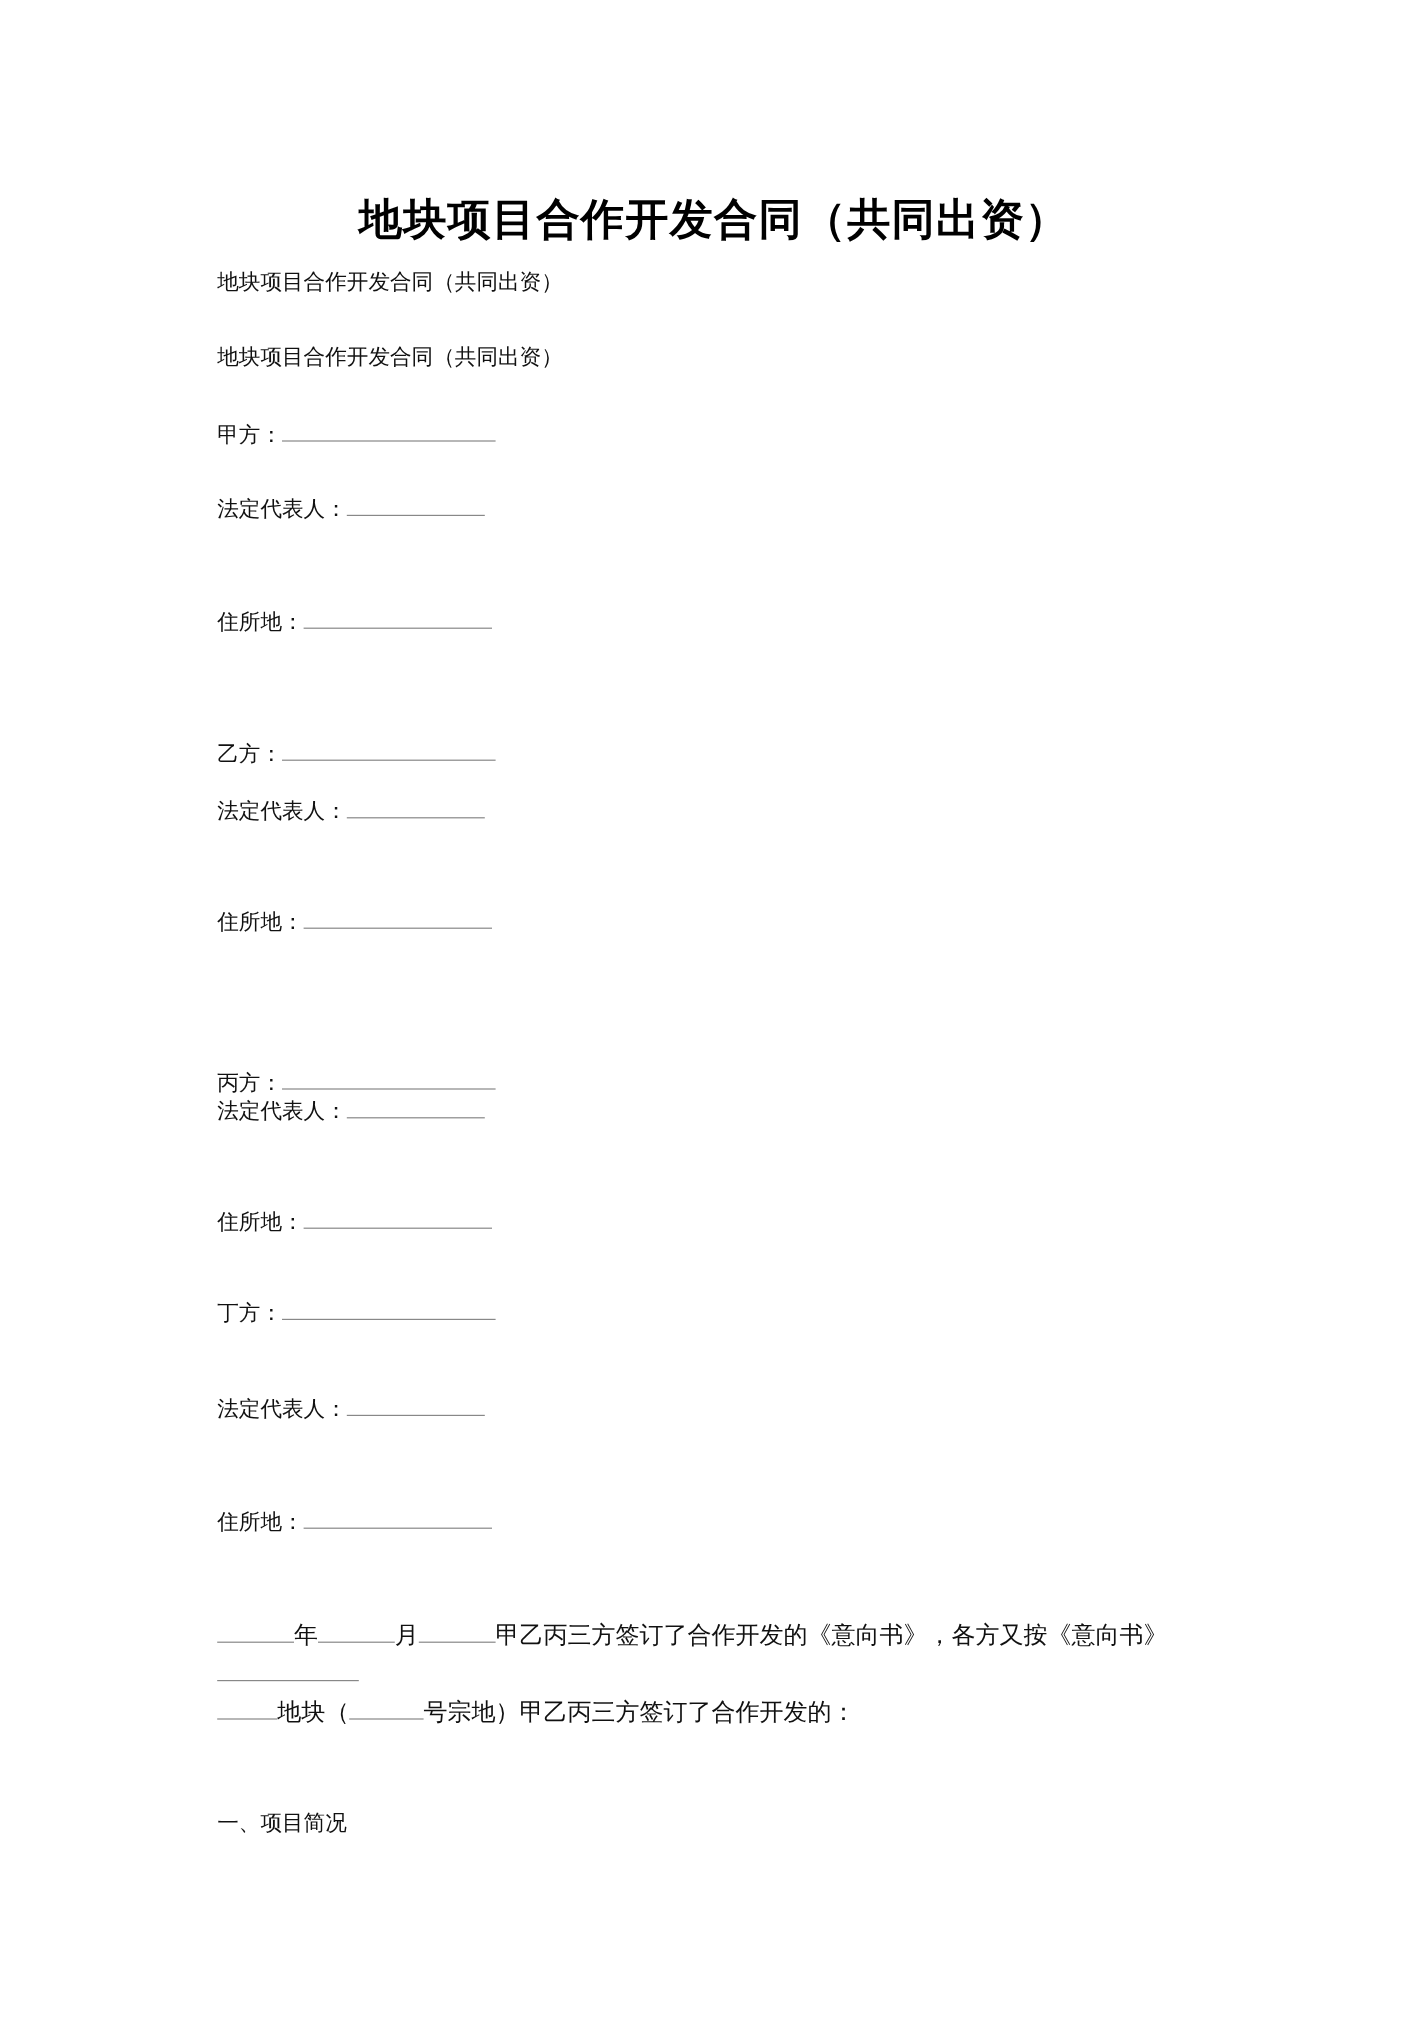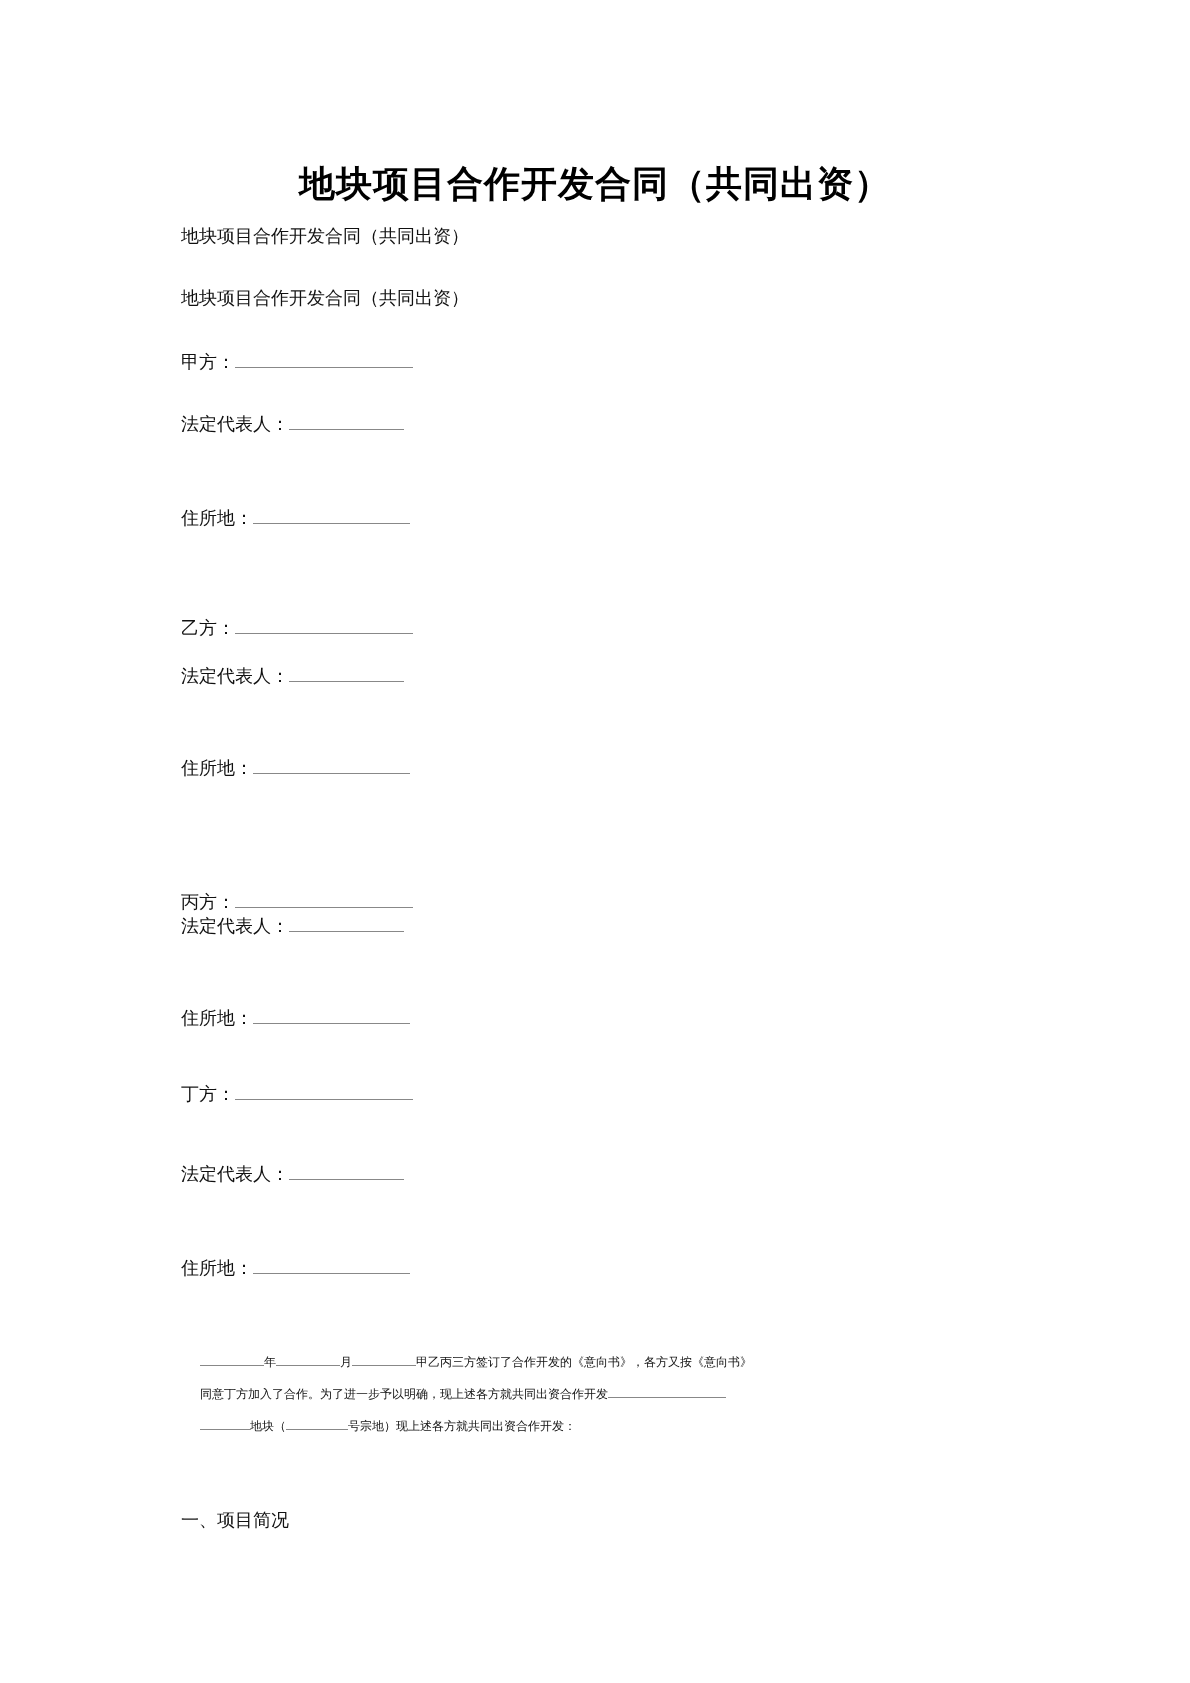--- a/index.html
+++ b/index.html
@@ -2,21 +2,21 @@
 <html><head>
 <meta charset="utf-8">
 <style>
   html, body { margin: 0; padding: 0; background: #ffffff; }
   body { width: 1190px; height: 1683px; position: relative; overflow: hidden;
          font-family: "DejaVu Serif", "Liberation Serif", serif; color: #111; }
   .title { position: absolute; left: 0; width: 1190px; top: 160px; text-align: center;
            font-size: 36px; font-weight: bold; line-height: 46px; color: #000; letter-spacing: 1px; }
   .line { position: absolute; left: 181px; font-size: 18px; line-height: 26px; white-space: nowrap; }
   .blank { display: inline-block; border-bottom: 1px solid #888; height: 18px; vertical-align: baseline; }
-  .para { position: absolute; left: 181px; width: 840px; font-size: 12px; line-height: 32px; margin-left: 19px; }
+  .para { position: absolute; left: 181px; width: 840px; font-size: 20px; line-height: 32px; }
   .para .row { white-space: nowrap; }
 </style>
 </head>
 <body>
 
 <div class="title">地块项目合作开发合同（共同出资）</div>
 
 <div class="line" style="top:223px">地块项目合作开发合同（共同出资）</div>
 <div class="line" style="top:285px">地块项目合作开发合同（共同出资）</div>
 
@@ -58,20 +58,20 @@
 </div>
 <div class="line" style="top:1255px">
   <span>住所地：</span><span class="blank" style="width:157px"></span>
 </div>
 
 <div class="para" style="top:1346px">
   <div class="row">
     <span class="blank" style="width:64px"></span><span>年</span><span class="blank" style="width:64px"></span><span>月</span><span class="blank" style="width:64px"></span><span>甲乙丙三方签订了合作开发的《意向书》，各方又按《意向书》</span>
   </div>
   <div class="row">
-    <span>同意丁方加入了合作。为了进一步予以明确，现上述各方就共同出资合作开发</span><span class="blank" style="width:118px"></span>
+    <span class="blank" style="width:118px"></span>
   </div>
   <div class="row">
-    <span class="blank" style="width:50px"></span><span>地块（</span><span class="blank" style="width:62px"></span><span>号宗地）现上述各方就共同出资合作开发：</span>
+    <span class="blank" style="width:50px"></span><span>地块（</span><span class="blank" style="width:62px"></span><span>号宗地）甲乙丙三方签订了合作开发的：</span>
   </div>
 </div>
 
 <div class="line" style="top:1507px">一、项目简况</div>
 
 </body></html>

